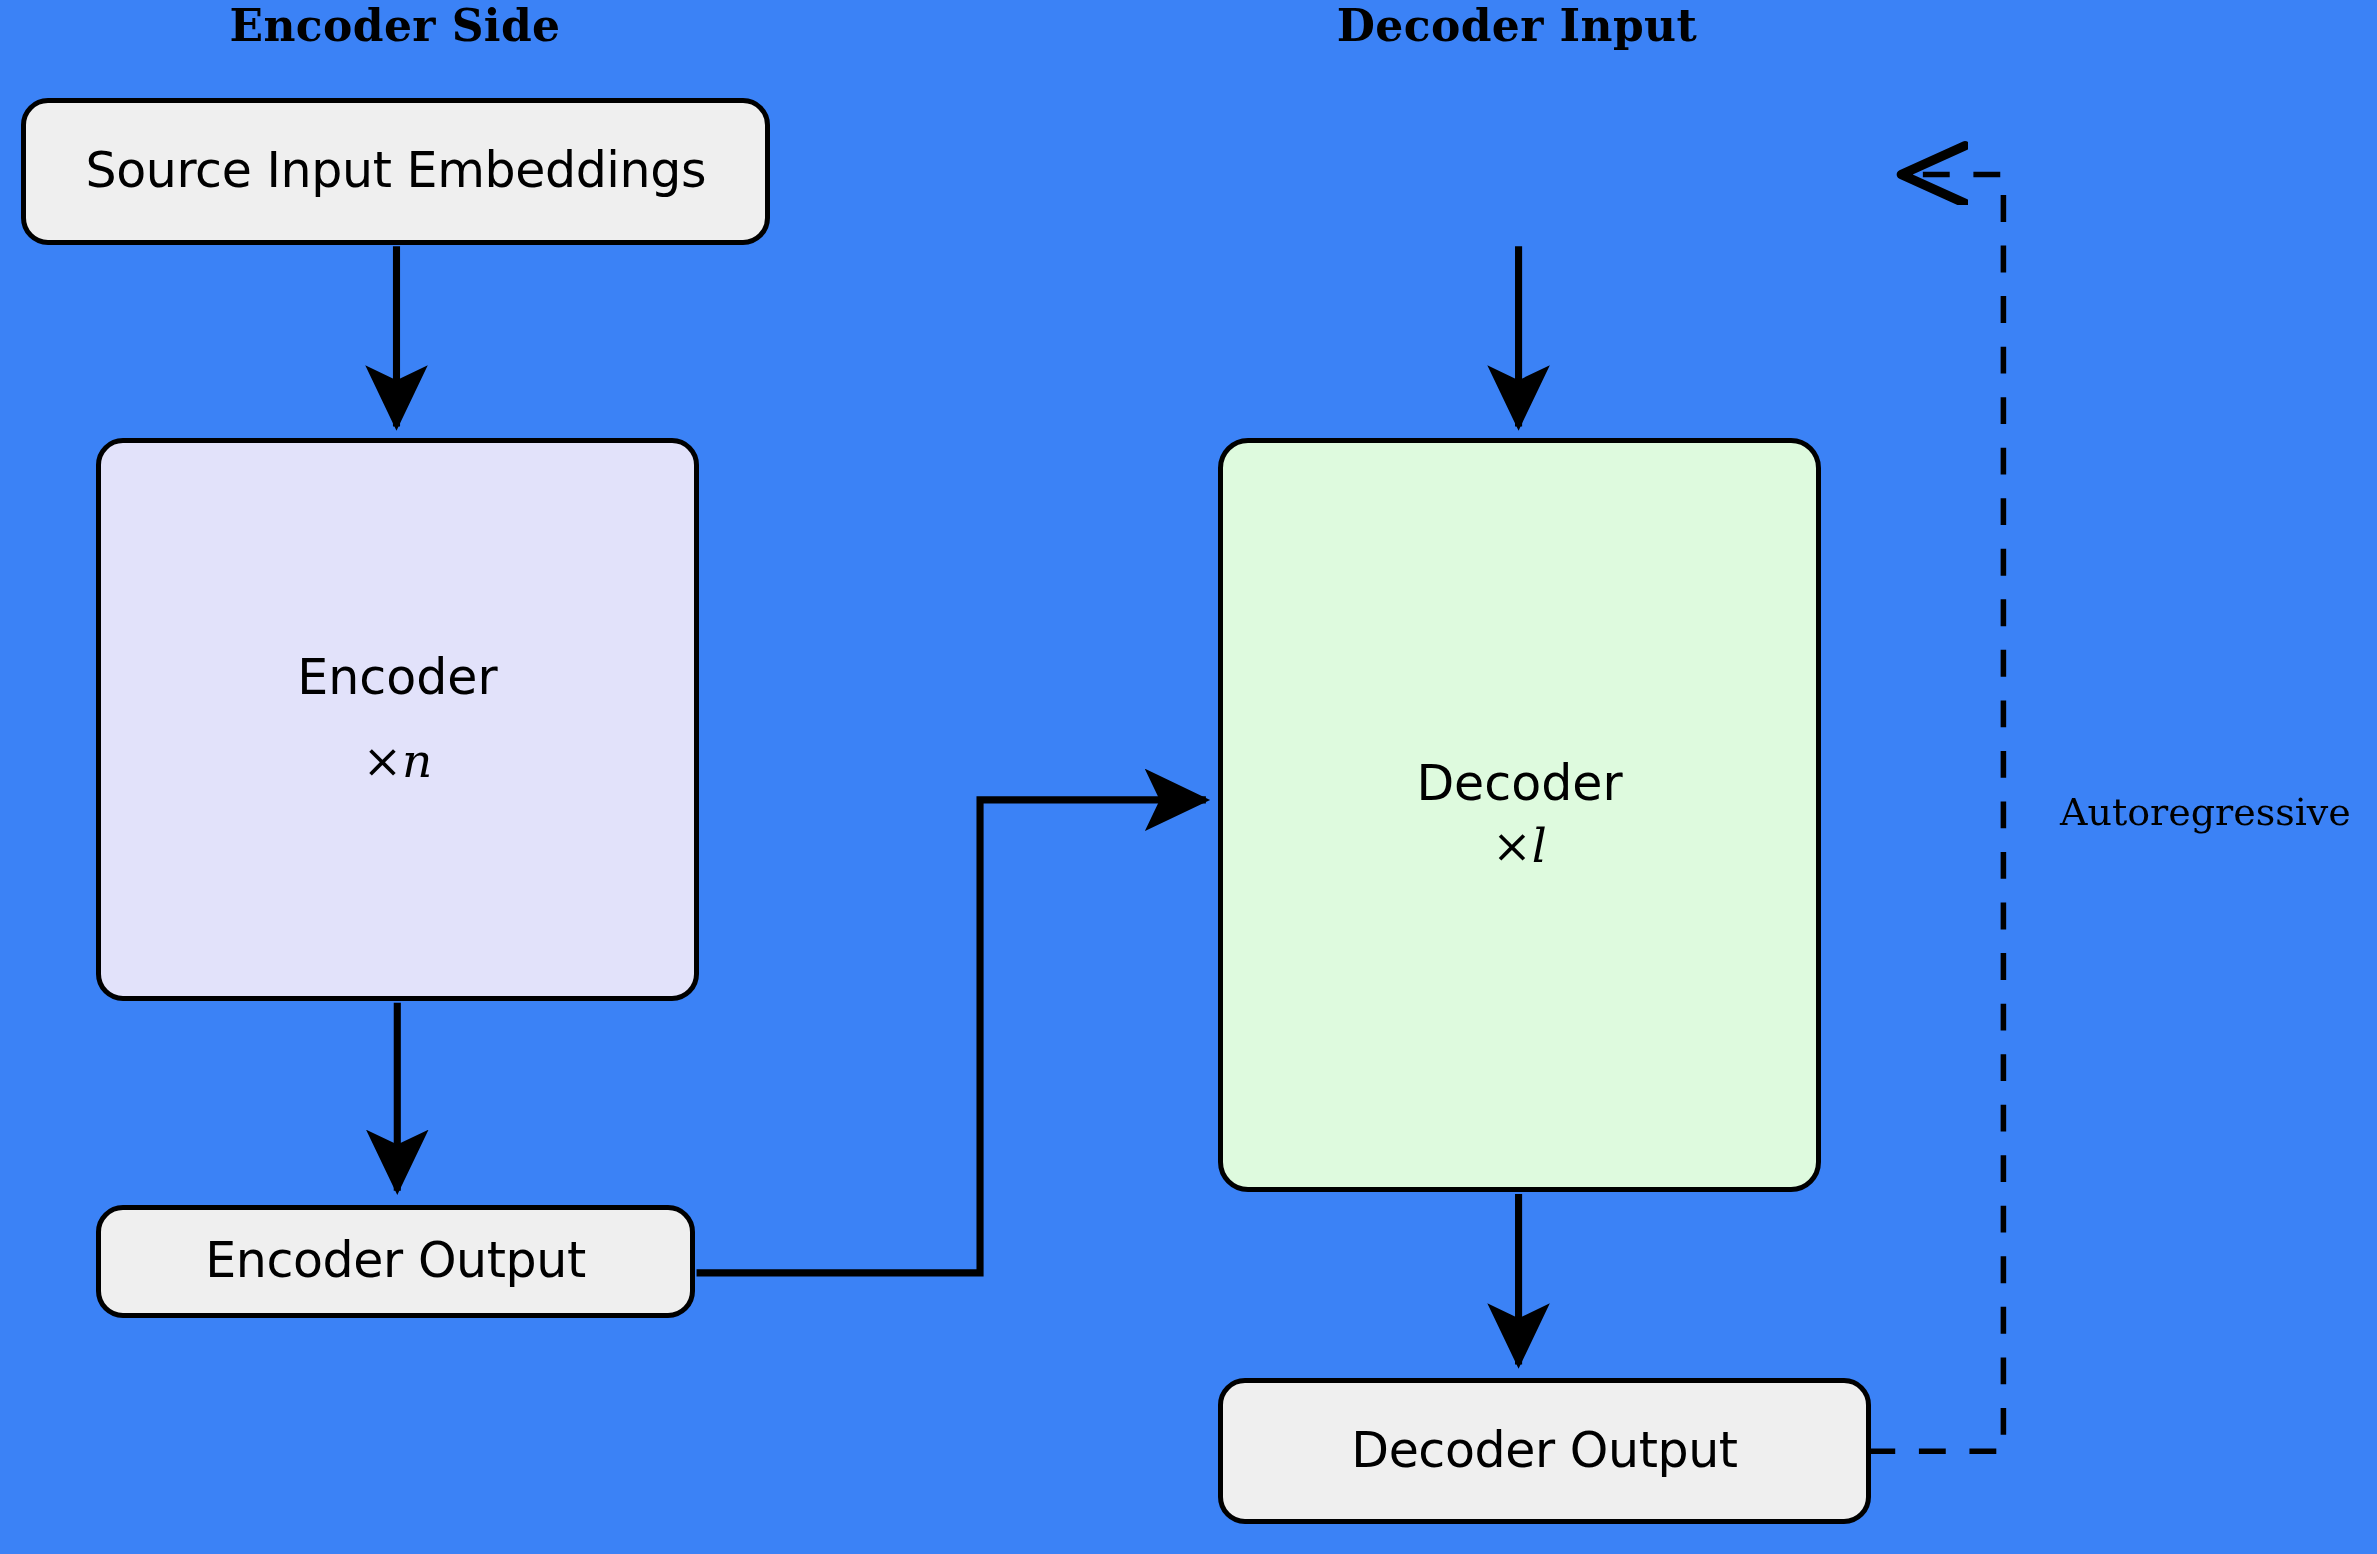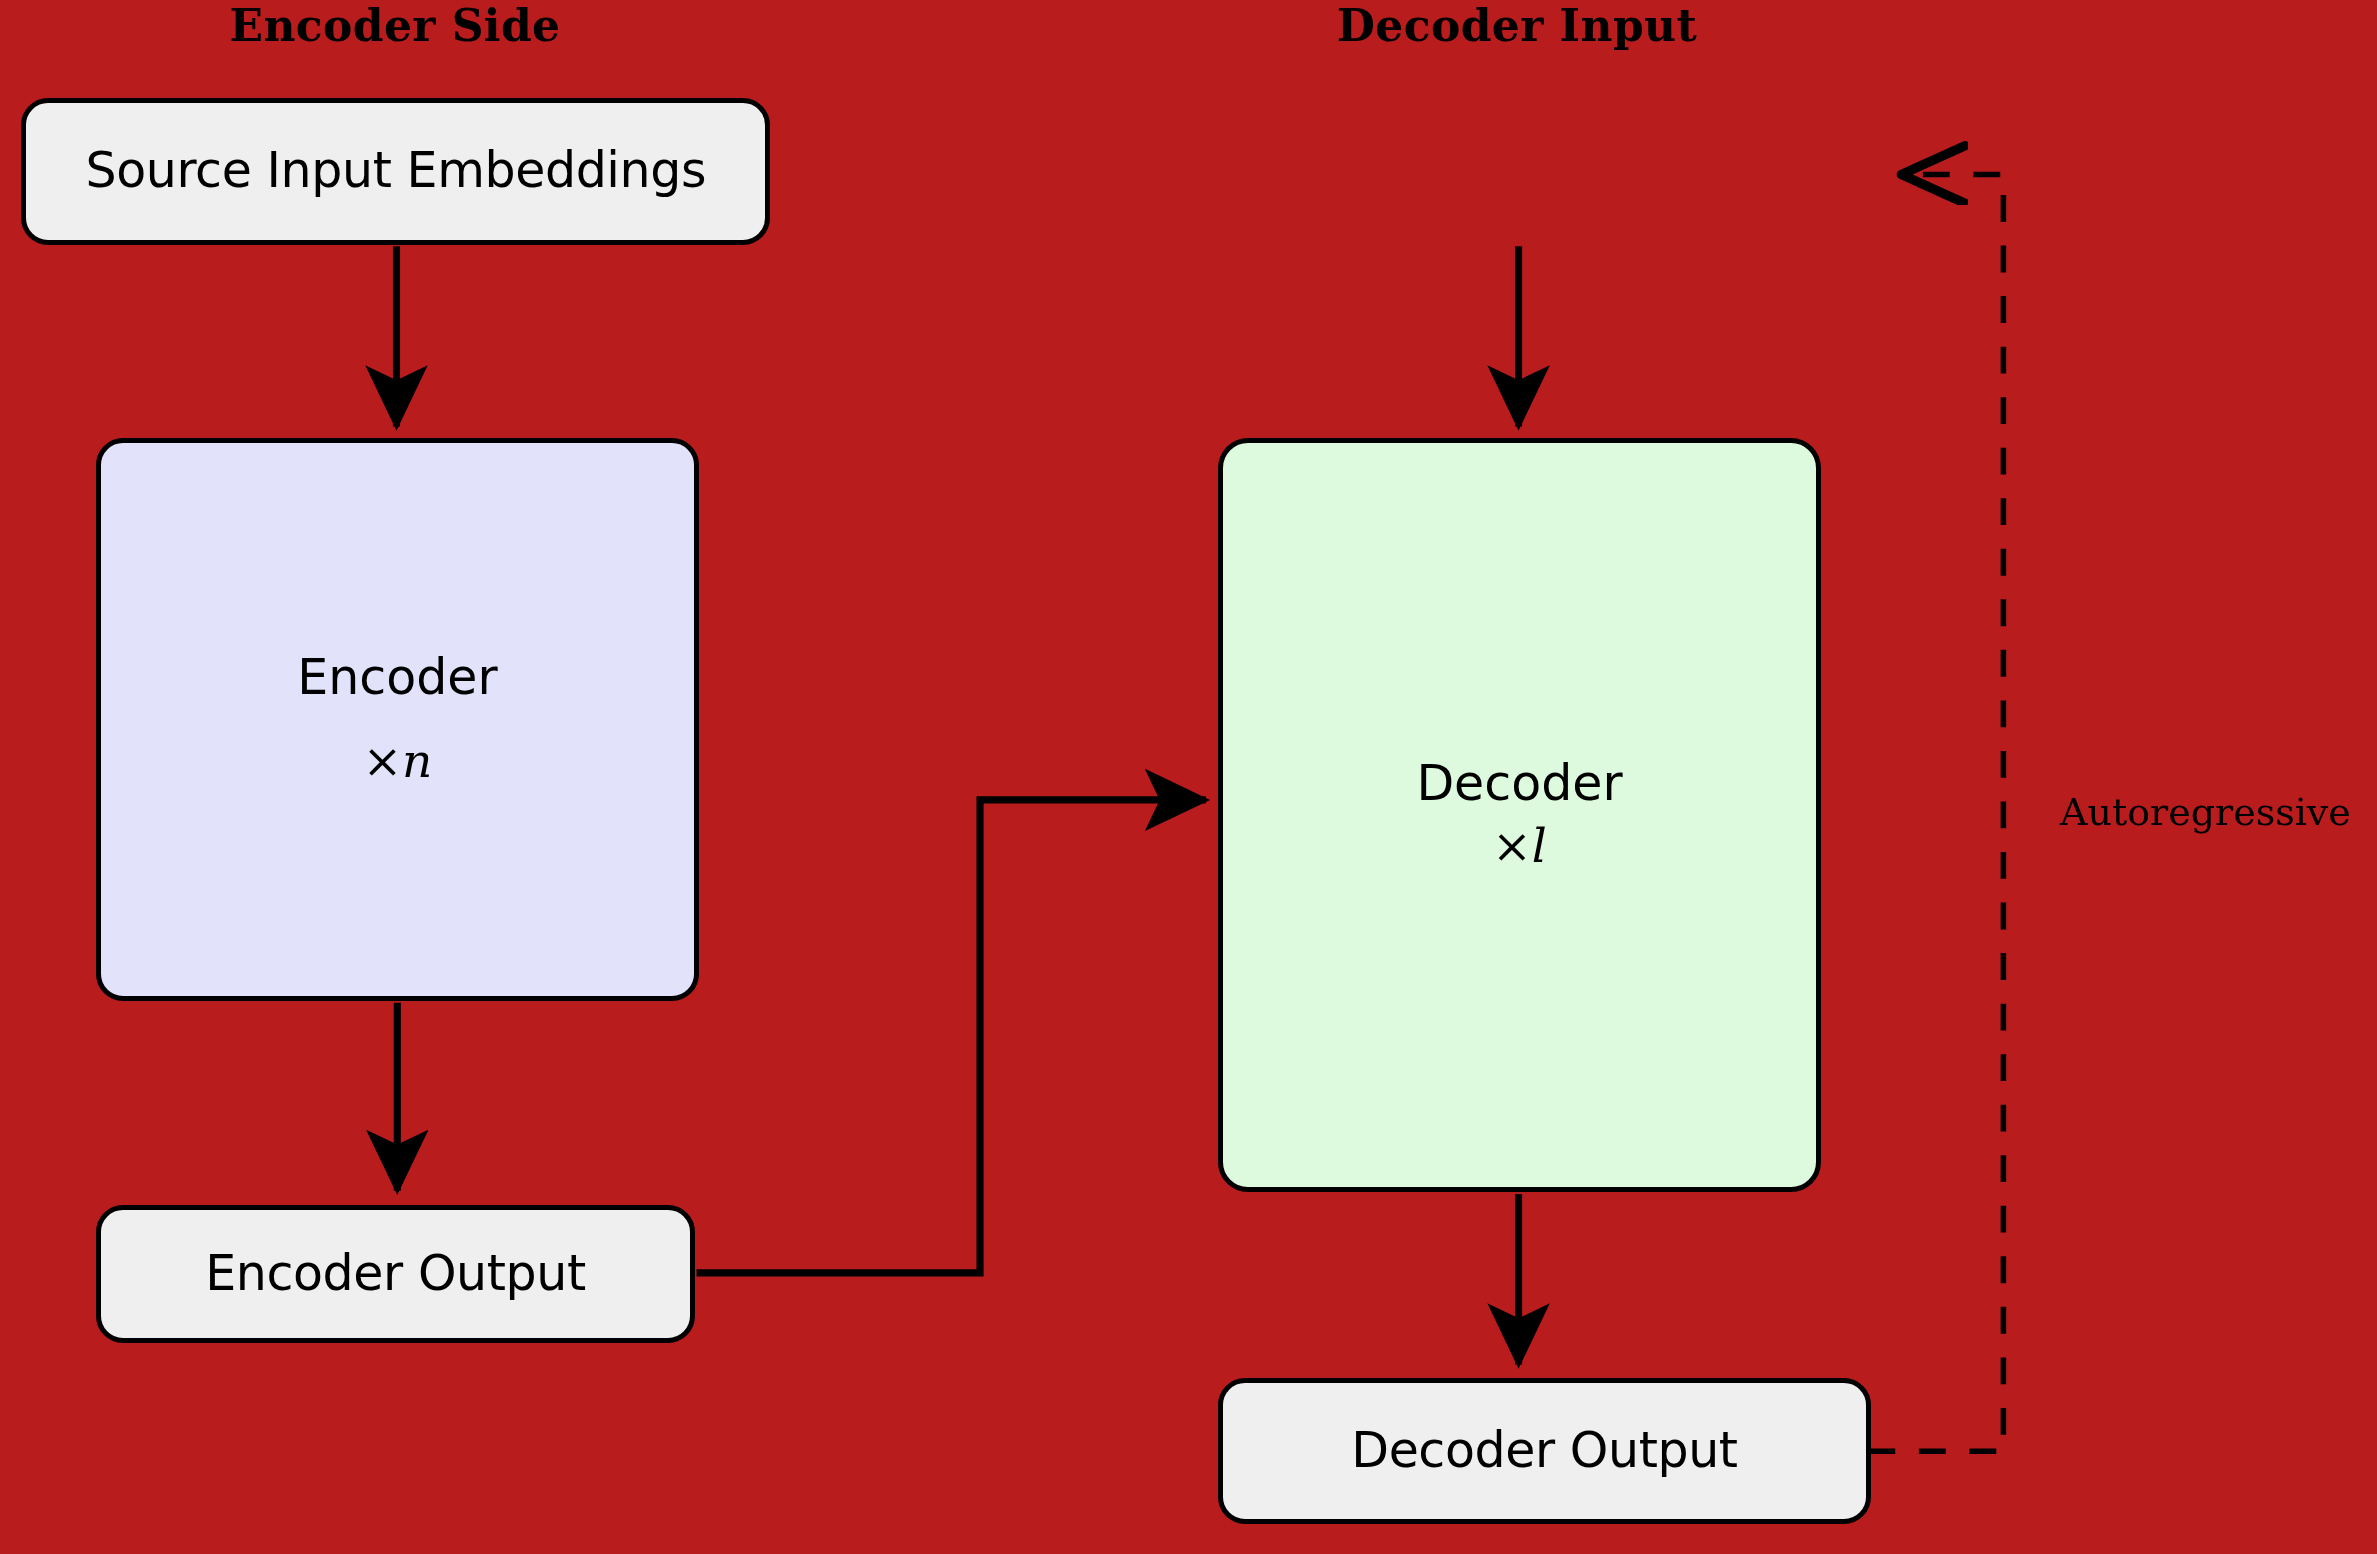--- a/index.html
+++ b/index.html
@@ -8,21 +8,21 @@
     padding: 0;
     background: #ffffff;
   }
   body {
     font-family: "DejaVu Sans", sans-serif;
   }
   #canvas {
     position: relative;
     width: 2377px;
     height: 1554px;
-    background: #b91c1c;
+    background: #3b82f6;
     overflow: hidden;
   }
   #wires {
     position: absolute;
     left: 0;
     top: 0;
     width: 2377px;
     height: 1554px;
     pointer-events: none;
   }
@@ -59,21 +59,21 @@
     flex-direction: column;
   }
   .node .sub {
     font-family: "DejaVu Serif", serif;
     font-style: italic;
     font-size: 47px;
     margin-top: 8px;
   }
   #node-source-input-embeddings { left: 21.3px;   top: 98px;  width: 749px;  height: 147px; }
   #node-encoder               { left: 96px;  top: 438px;  width: 603px;  height: 563px; gap: 21px; }
-  #node-encoder-output        { left: 96px;  top: 1205px; width: 599px;  height: 138px; }
+  #node-encoder-output        { left: 96px;  top: 1205px; width: 599px;  height: 113px; }
   #node-target-input-embeddings { left: 1149px; top: 98px; width: 740px;  height: 147px; }
   #node-decoder               { left: 1218px; top: 438px;  width: 603px;  height: 754px; }
   #node-decoder-output        { left: 1218px; top: 1378px; width: 653px;  height: 146px; }
 
   .edge-label {
     position: absolute;
     font-family: "DejaVu Serif", serif;
     font-size: 38px;
     color: #000000;
     white-space: nowrap;

